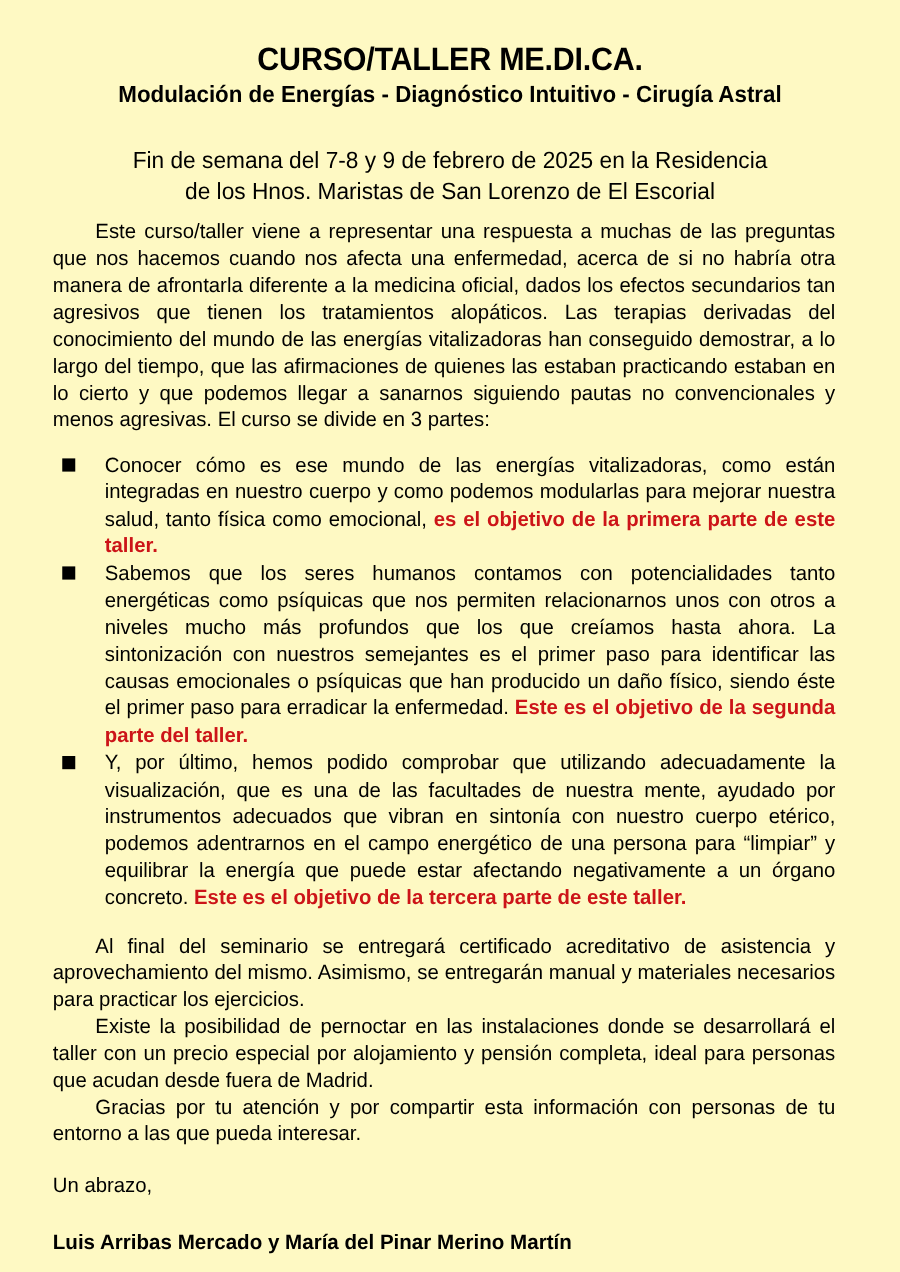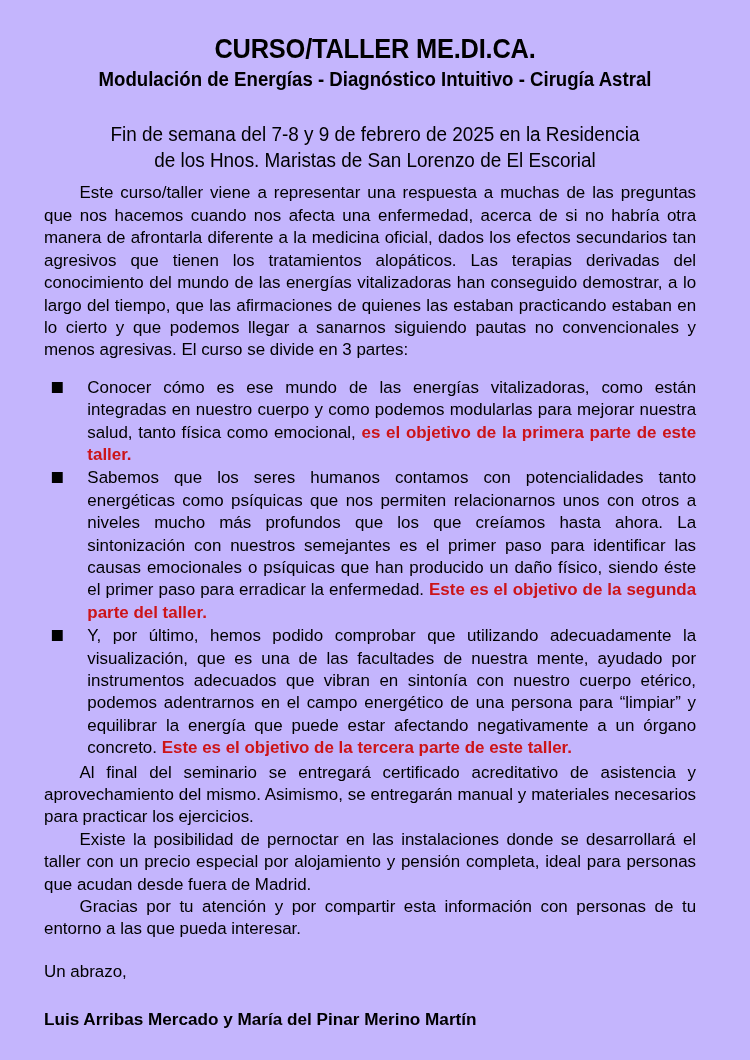--- a/index.html
+++ b/index.html
@@ -14,21 +14,21 @@
     color: #000000;
     -webkit-font-smoothing: antialiased;
   }
   .page {
     position: relative;
     width: 750px;
     height: 1060px;
     box-sizing: border-box;
     padding: 0 44px;
     overflow: hidden;
-    background: #c4b5fd;
+    background: #fef9c3;
   }
 
   
   .doc-header {
     padding-top: 34px;
     text-align: center;
   }
   .doc-title {
     font-size: 27px;
     font-weight: bold;
@@ -96,21 +96,21 @@
     height: 11px;
     background: #000000;
     display: block;
   }
   .accent {
     font-weight: bold;
   }
 
   
   .tail-block {
-    margin-top: 2px;
+    margin-top: 18px;
   }
   .tail-block p.para + p.para {
     margin-top: 0;
   }
 
   
   .closing {
     margin-top: 20px;
     font-size: 17.2px;
     line-height: 22.4px;

